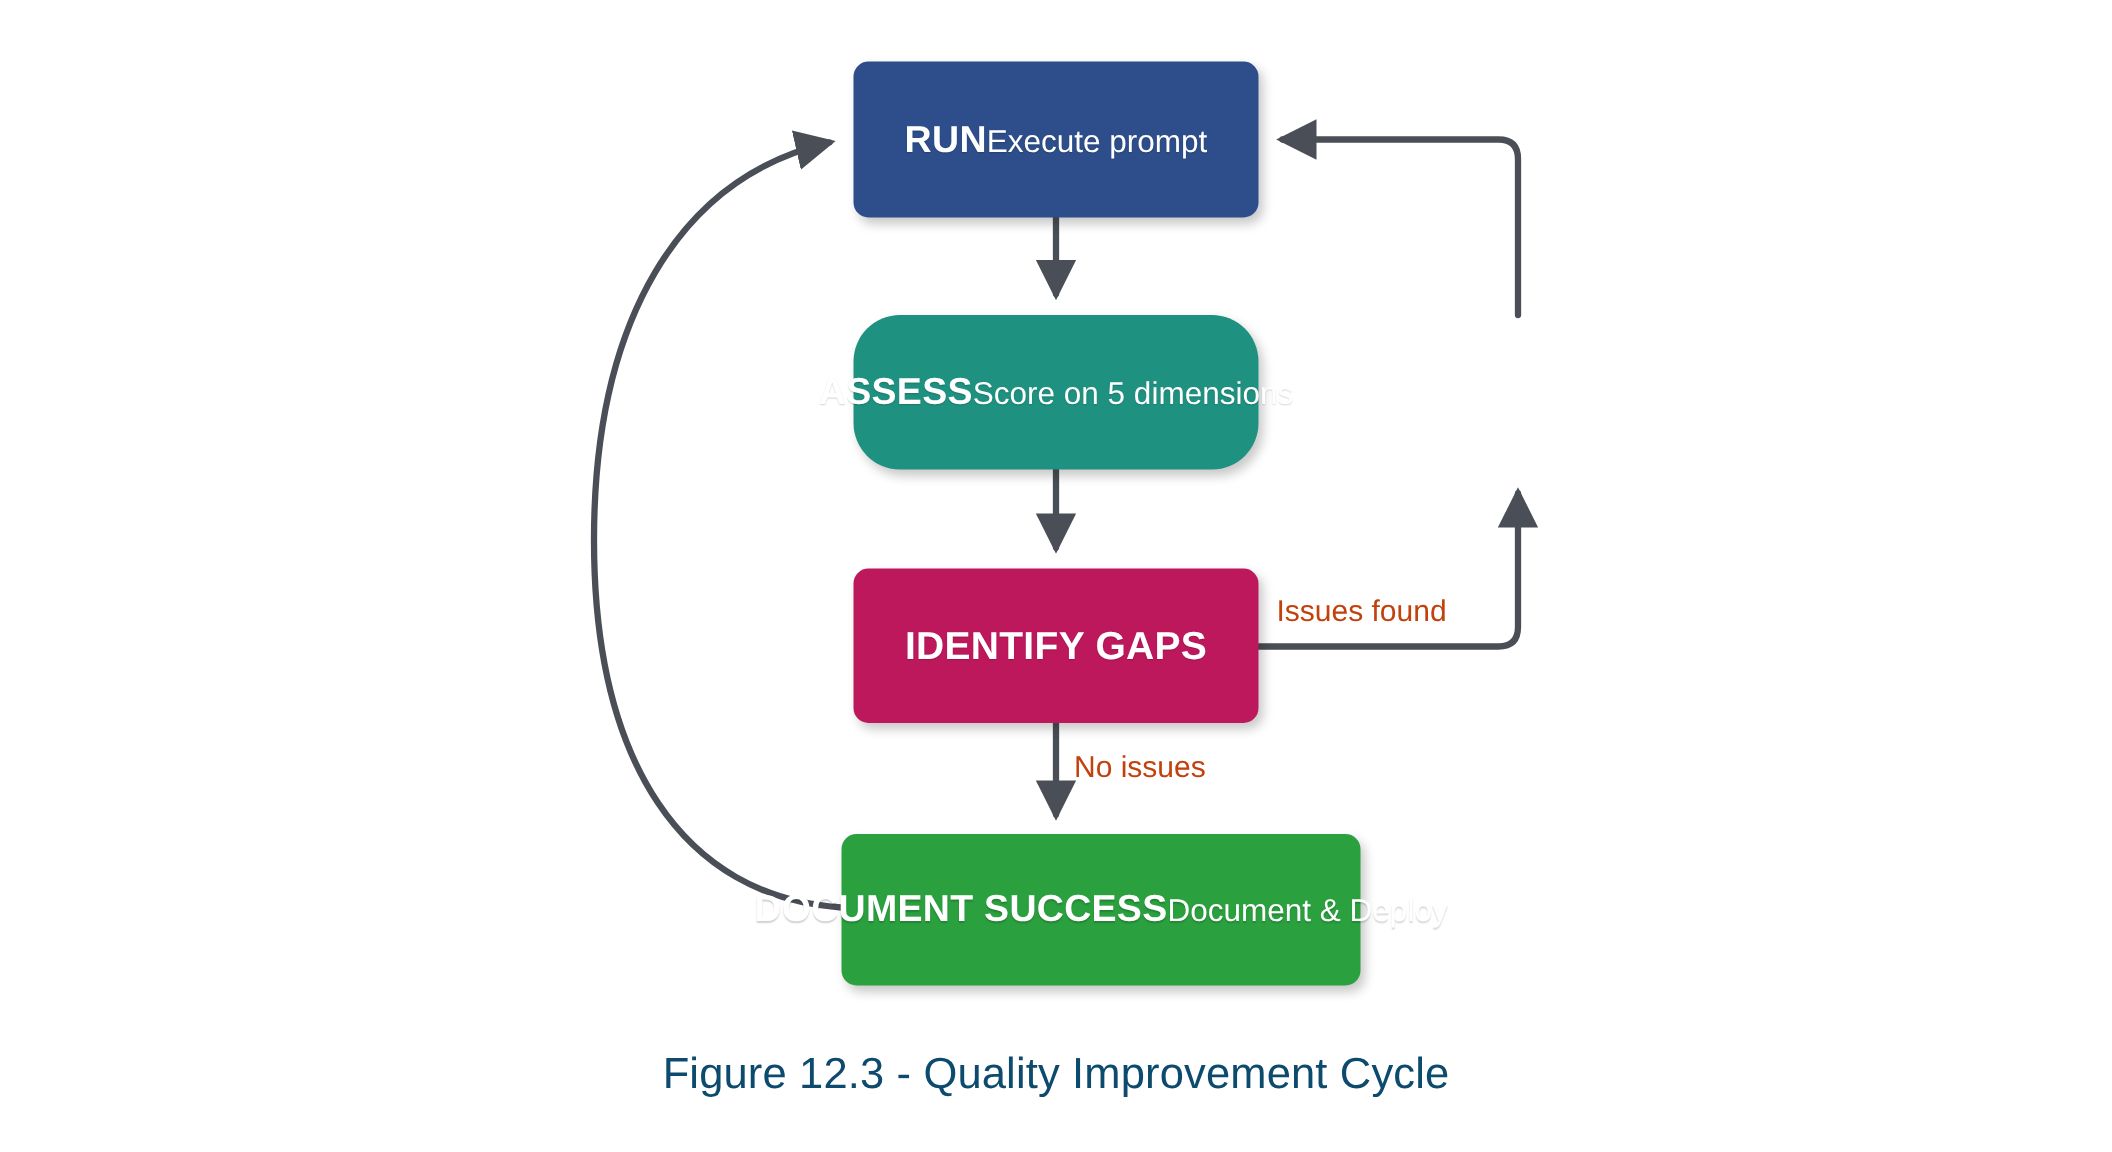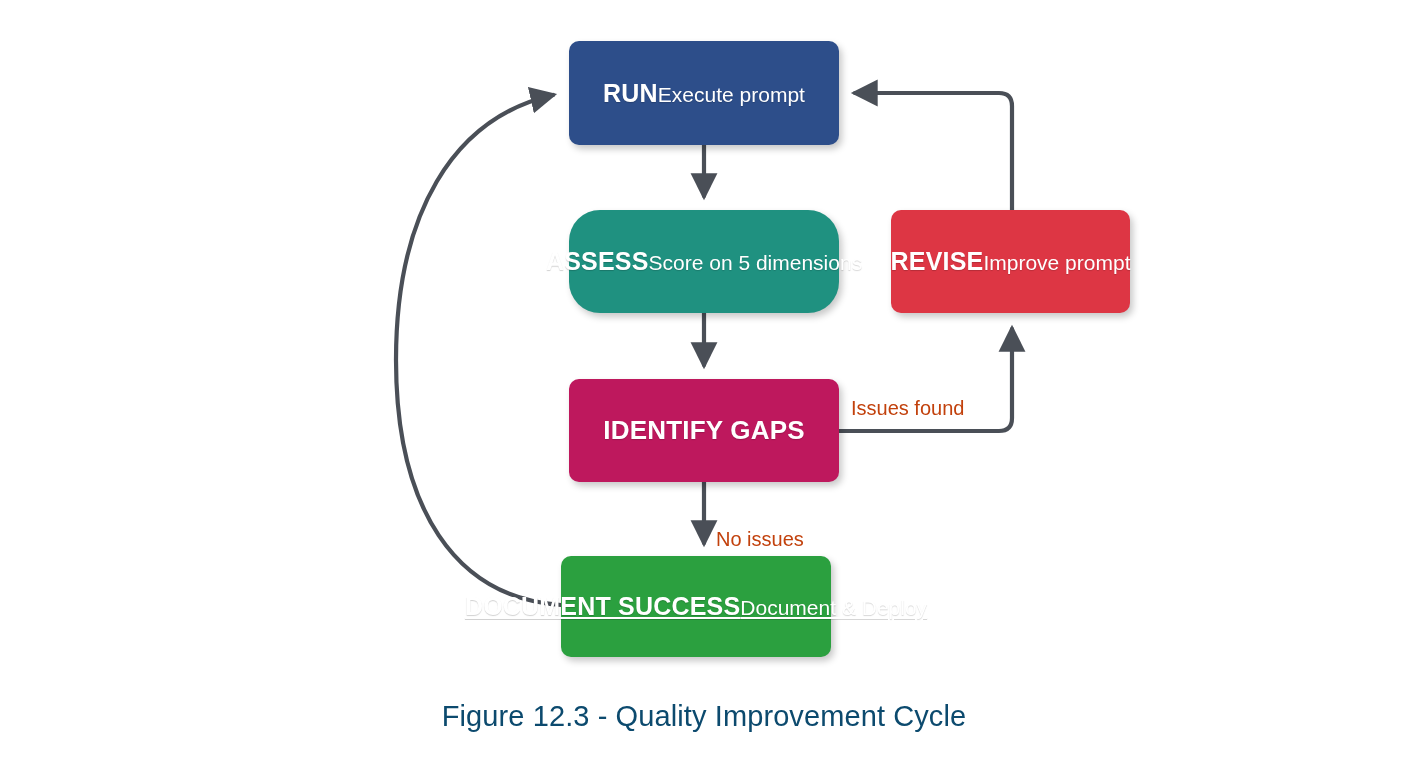--- a/index.html
+++ b/index.html
@@ -49,33 +49,33 @@
     margin-top: 3px;
     text-shadow: 0 1px 1px rgba(0,0,0,0.16);
     white-space: nowrap;
   }
   .node.single .title {
     font-size: 26px;
   }
   #node-run          { left: 569px; top: 41px;  width: 270px; height: 104px; background: #2d4e8a; }
   #node-assess       { left: 569px; top: 210px; width: 270px; height: 103px; background: #1f9180; border-radius: 31px; }
   #node-identify     { left: 569px; top: 379px; width: 270px; height: 103px; background: #be185d; }
-  #node-document     { left: 561px; top: 556px; width: 270px; height: 101px; background: #2ba03f; text-decoration: underline; }
+  #node-document     { left: 561px; top: 556px; width: 346px; height: 101px; background: #2ba03f; }
   #node-revise       { left: 891px; top: 210px; width: 239px; height: 103px; background: #dd3644; }
 
   .edge-label {
     position: absolute;
     font-size: 20px;
     color: #c2410c;
     white-space: nowrap;
     z-index: 4;
     text-align: right;
   }
   #label-issues-found { left: 851px; top: 397px; }
-  #label-no-issues    { left: 716px; top: 501px; margin-top: 27px; }
+  #label-no-issues    { left: 716px; top: 501px; }
 
   #figure-caption {
     position: absolute;
     left: 0;
     top: 700px;
     width: 1408px;
     text-align: center;
     font-size: 29px;
     color: #0c4a6e;
     letter-spacing: 0.1px;
@@ -120,24 +120,20 @@
 
   <div class="node single" id="node-identify">
     <div class="title">IDENTIFY GAPS</div>
   </div>
 
   <div class="node" id="node-document">
     <div class="title">DOCUMENT SUCCESS</div>
     <div class="subtitle">Document &amp; Deploy</div>
   </div>
 
-  <div class="node" id="node-revise">
-    <div class="title">REVISE</div>
-    <div class="subtitle">Improve prompt</div>
-  </div>
 
   <div class="edge-label" id="label-issues-found">Issues found</div>
 
   <div class="edge-label" id="label-no-issues">No issues</div>
 
   <div id="figure-caption">Figure 12.3 - Quality Improvement Cycle</div>
 
 </div>
 
 </body></html>

